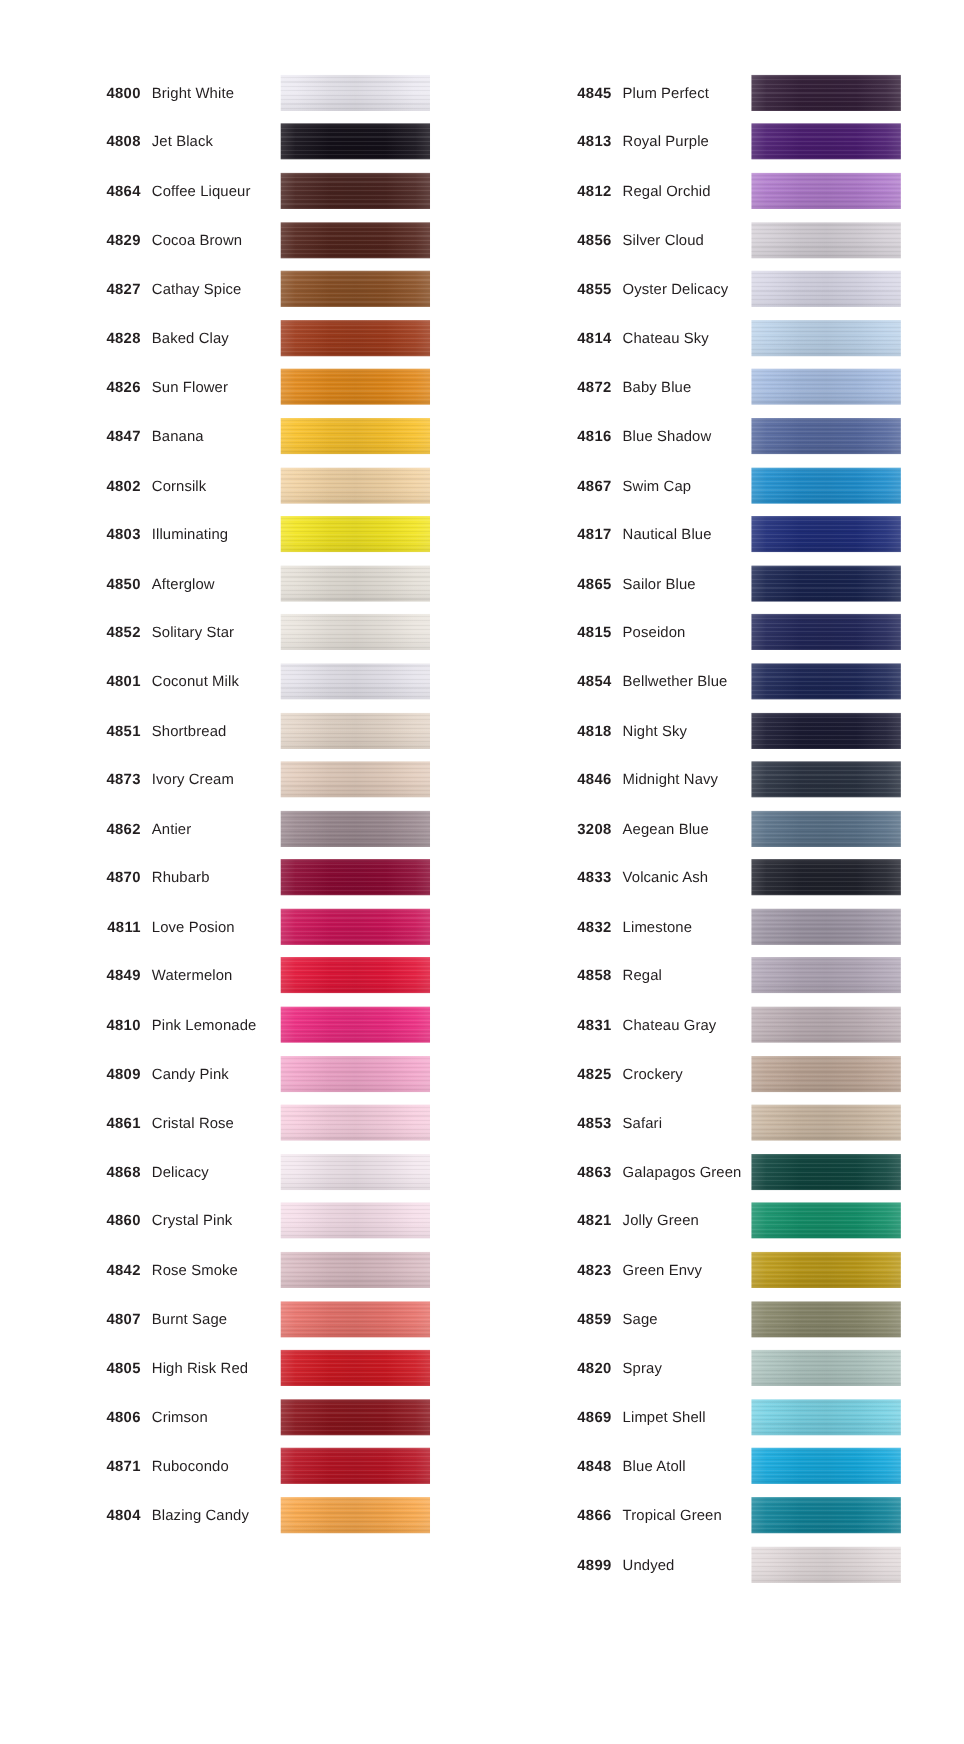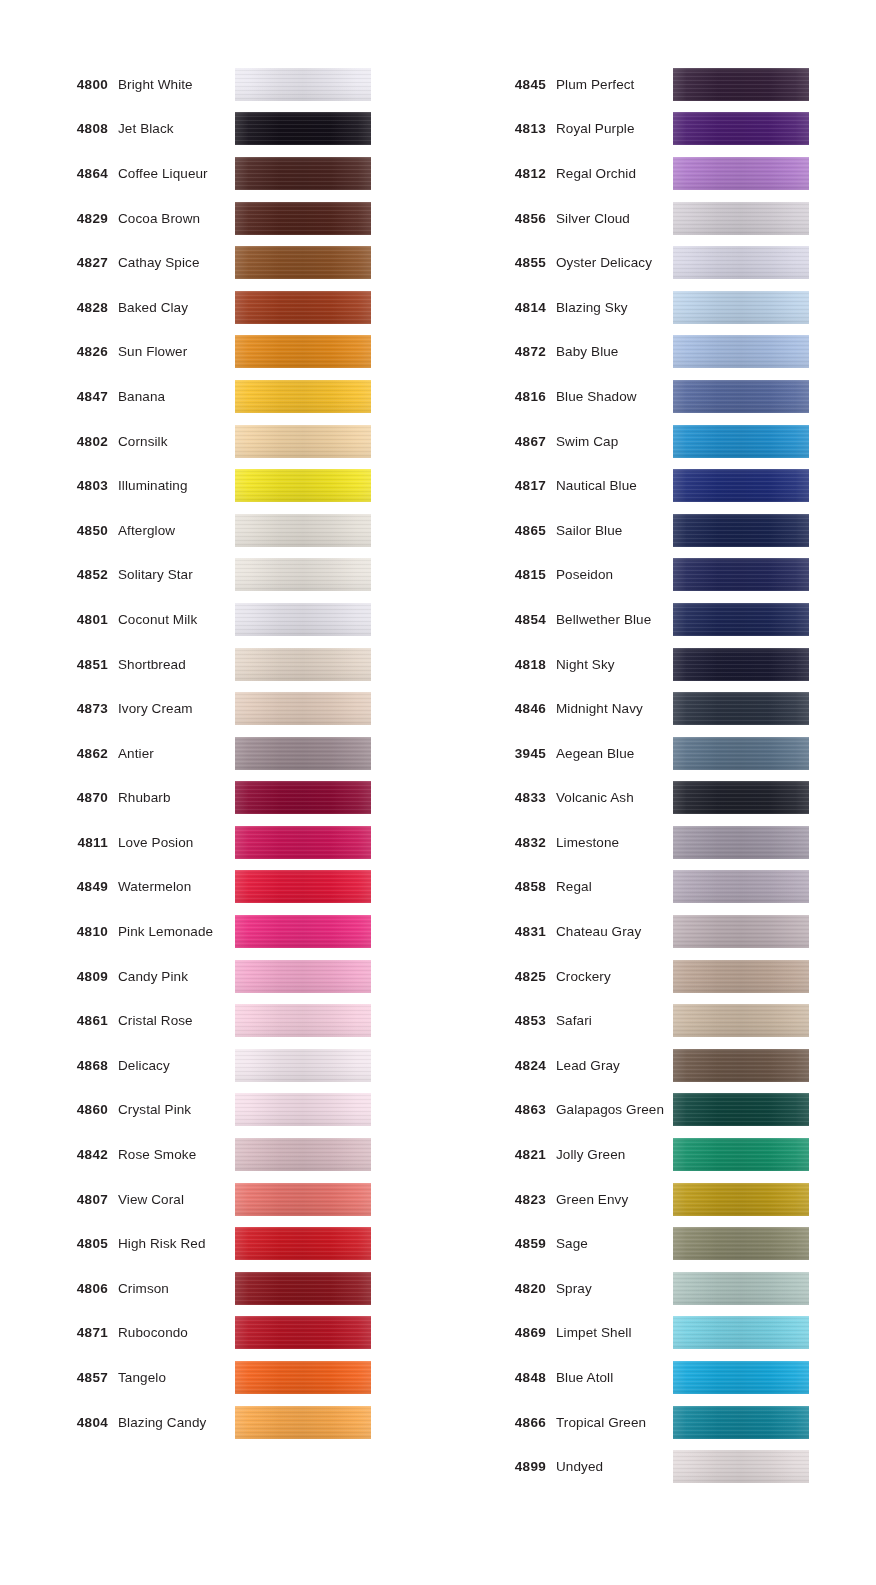--- a/index.html
+++ b/index.html
@@ -30,21 +30,21 @@
     width: 876px;
     padding-top: 62px;
     box-sizing: border-box;
   }
 
   .column {
     display: flex;
     flex-direction: column;
   }
 
-  .column-left  { width: 438px; }
+  .column-left  { width: 438px; padding-left: 20px; }
   .column-right { width: 438px; }
 
   .row {
     display: flex;
     flex-direction: row;
     align-items: center;
     height: 44.6px;
     box-sizing: border-box;
   }
 
@@ -429,21 +429,21 @@
             <div class="swatch">
               <div class="base" style="background: rgb(217, 188, 195);"></div>
               <div class="threads"></div>
               <div class="sheen"></div>
               <div class="topglow"></div>
             </div>
           </div>
         </div>
         <div class="row">
           <div class="code">4807</div>
-          <div class="name">View Coral</div>
+          <div class="name">Burnt Sage</div>
           <div class="swatch-cell">
             <div class="swatch">
               <div class="base" style="background: rgb(232, 115, 108);"></div>
               <div class="threads"></div>
               <div class="sheen"></div>
               <div class="topglow"></div>
             </div>
           </div>
         </div>
         <div class="row">
@@ -476,32 +476,20 @@
           <div class="swatch-cell">
             <div class="swatch">
               <div class="base" style="background: rgb(184, 20, 36);"></div>
               <div class="threads"></div>
               <div class="sheen"></div>
               <div class="topglow"></div>
             </div>
           </div>
         </div>
         <div class="row">
-          <div class="code">4857</div>
-          <div class="name">Tangelo</div>
-          <div class="swatch-cell">
-            <div class="swatch">
-              <div class="base" style="background: rgb(244, 98, 28);"></div>
-              <div class="threads"></div>
-              <div class="sheen"></div>
-              <div class="topglow"></div>
-            </div>
-          </div>
-        </div>
-        <div class="row">
           <div class="code">4804</div>
           <div class="name">Blazing Candy</div>
           <div class="swatch-cell">
             <div class="swatch">
               <div class="base" style="background: rgb(249, 168, 75);"></div>
               <div class="threads"></div>
               <div class="sheen"></div>
               <div class="topglow"></div>
             </div>
           </div>
@@ -563,21 +551,21 @@
             <div class="swatch">
               <div class="base" style="background: rgb(216, 215, 230);"></div>
               <div class="threads"></div>
               <div class="sheen"></div>
               <div class="topglow"></div>
             </div>
           </div>
         </div>
         <div class="row">
           <div class="code">4814</div>
-          <div class="name">Blazing Sky</div>
+          <div class="name">Chateau Sky</div>
           <div class="swatch-cell">
             <div class="swatch">
               <div class="base" style="background: rgb(188, 211, 234);"></div>
               <div class="threads"></div>
               <div class="sheen"></div>
               <div class="topglow"></div>
             </div>
           </div>
         </div>
         <div class="row">
@@ -682,21 +670,21 @@
           <div class="swatch-cell">
             <div class="swatch">
               <div class="base" style="background: rgb(43, 51, 66);"></div>
               <div class="threads"></div>
               <div class="sheen"></div>
               <div class="topglow"></div>
             </div>
           </div>
         </div>
         <div class="row">
-          <div class="code">3945</div>
+          <div class="code">3208</div>
           <div class="name">Aegean Blue</div>
           <div class="swatch-cell">
             <div class="swatch">
               <div class="base" style="background: rgb(90, 114, 137);"></div>
               <div class="threads"></div>
               <div class="sheen"></div>
               <div class="topglow"></div>
             </div>
           </div>
         </div>
@@ -759,32 +747,20 @@
               <div class="topglow"></div>
             </div>
           </div>
         </div>
         <div class="row">
           <div class="code">4853</div>
           <div class="name">Safari</div>
           <div class="swatch-cell">
             <div class="swatch">
               <div class="base" style="background: rgb(203, 184, 163);"></div>
-              <div class="threads"></div>
-              <div class="sheen"></div>
-              <div class="topglow"></div>
-            </div>
-          </div>
-        </div>
-        <div class="row">
-          <div class="code">4824</div>
-          <div class="name">Lead Gray</div>
-          <div class="swatch-cell">
-            <div class="swatch">
-              <div class="base" style="background: rgb(109, 88, 73);"></div>
               <div class="threads"></div>
               <div class="sheen"></div>
               <div class="topglow"></div>
             </div>
           </div>
         </div>
         <div class="row">
           <div class="code">4863</div>
           <div class="name">Galapagos Green</div>
           <div class="swatch-cell">

